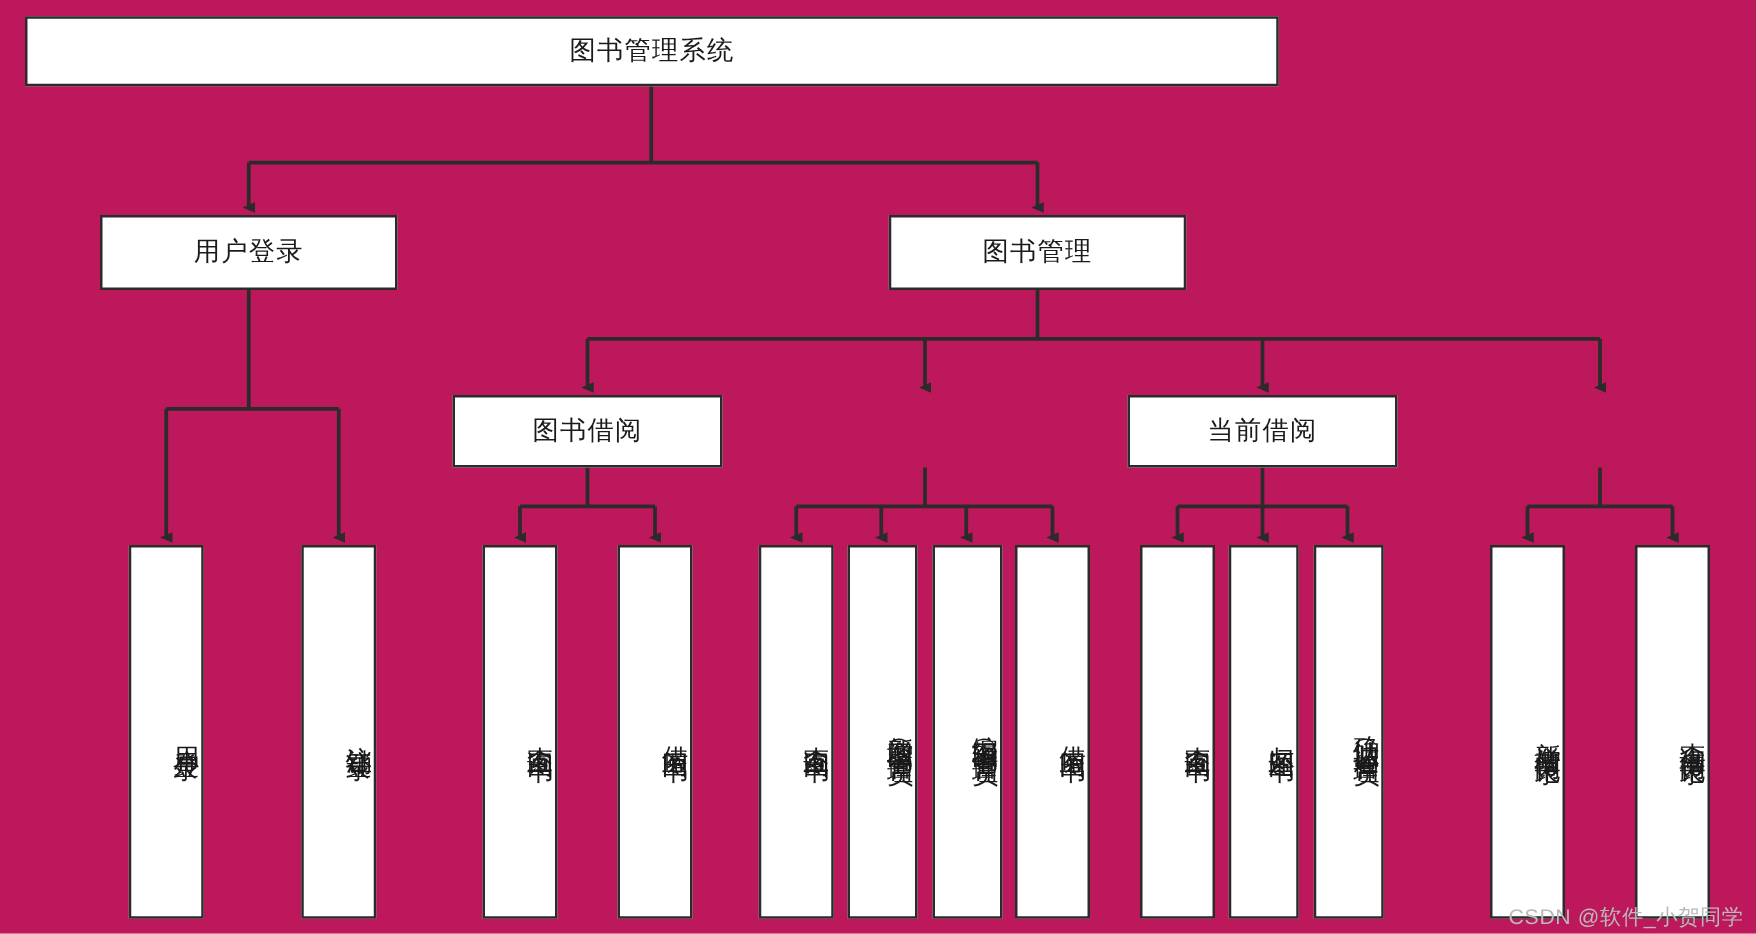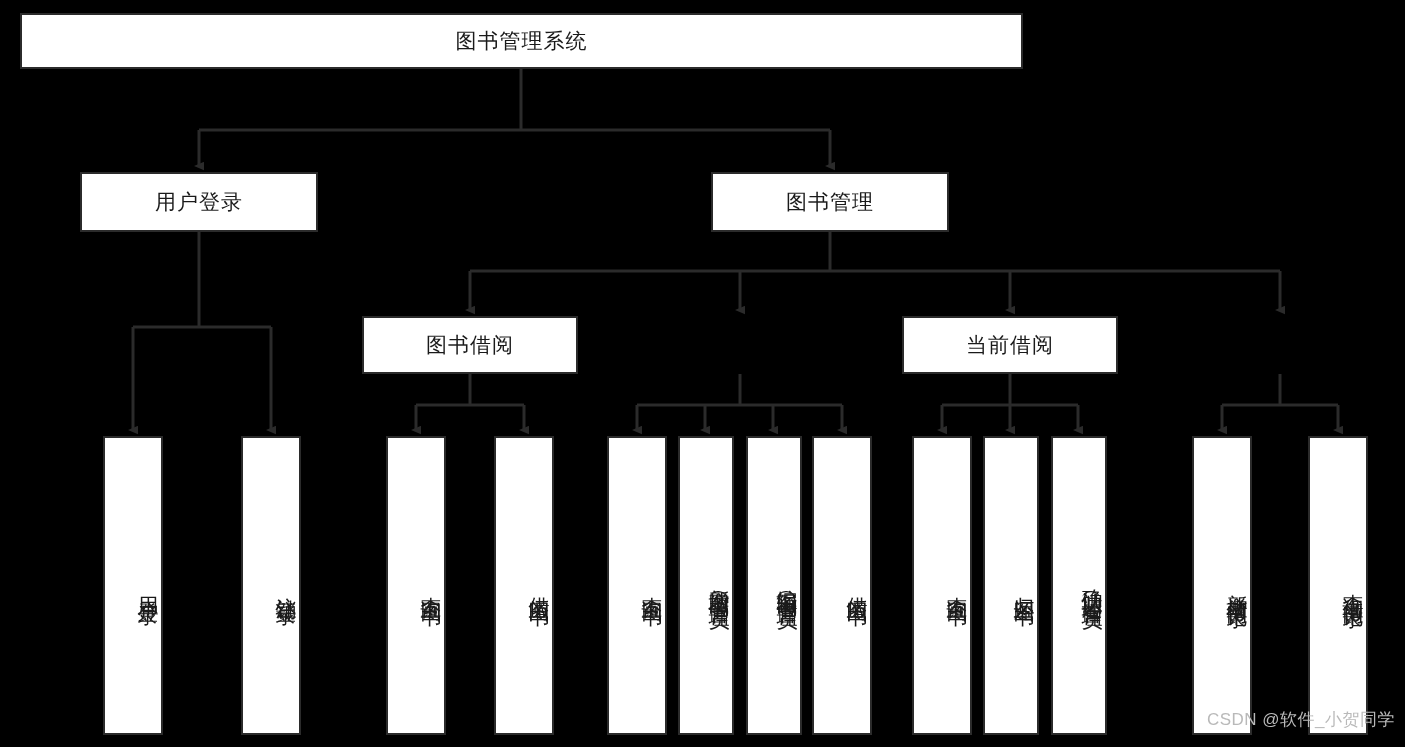--- a/index.html
+++ b/index.html
@@ -7,21 +7,21 @@
     padding: 0;
     background: #ffffff;
   }
   body {
     font-family: "Liberation Sans", "DejaVu Sans", sans-serif;
   }
   #canvas {
     position: relative;
     width: 1405px;
     height: 747px;
-    background: #000000;
+    background: #be185d;
     overflow: hidden;
   }
   .node {
     position: absolute;
     box-sizing: border-box;
     border: 2px solid #2b2b2b;
     background: #ffffff;
     display: flex;
     align-items: center;
     justify-content: center;
@@ -50,21 +50,21 @@
     position: absolute;
     left: 0;
     top: 0;
     width: 1405px;
     height: 747px;
     pointer-events: none;
   }
   .watermark {
     position: absolute;
     right: 10px;
-    bottom: 16px;
+    bottom: 2px;
     font-size: 17px;
     color: #b9b9b9;
     letter-spacing: 0.5px;
     white-space: nowrap;
   }
 </style>
 </head>
 <body>
 
 <div id="canvas">

